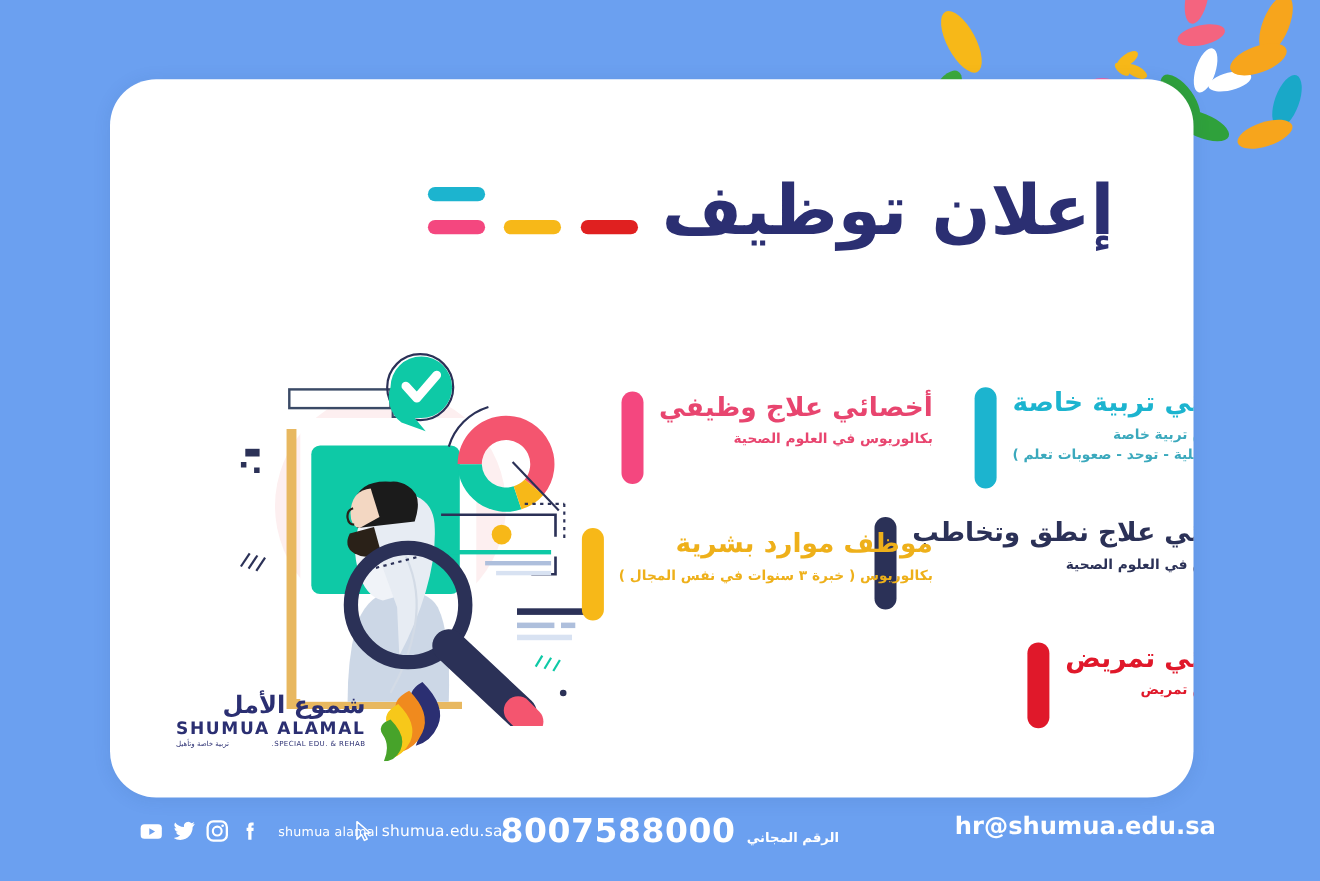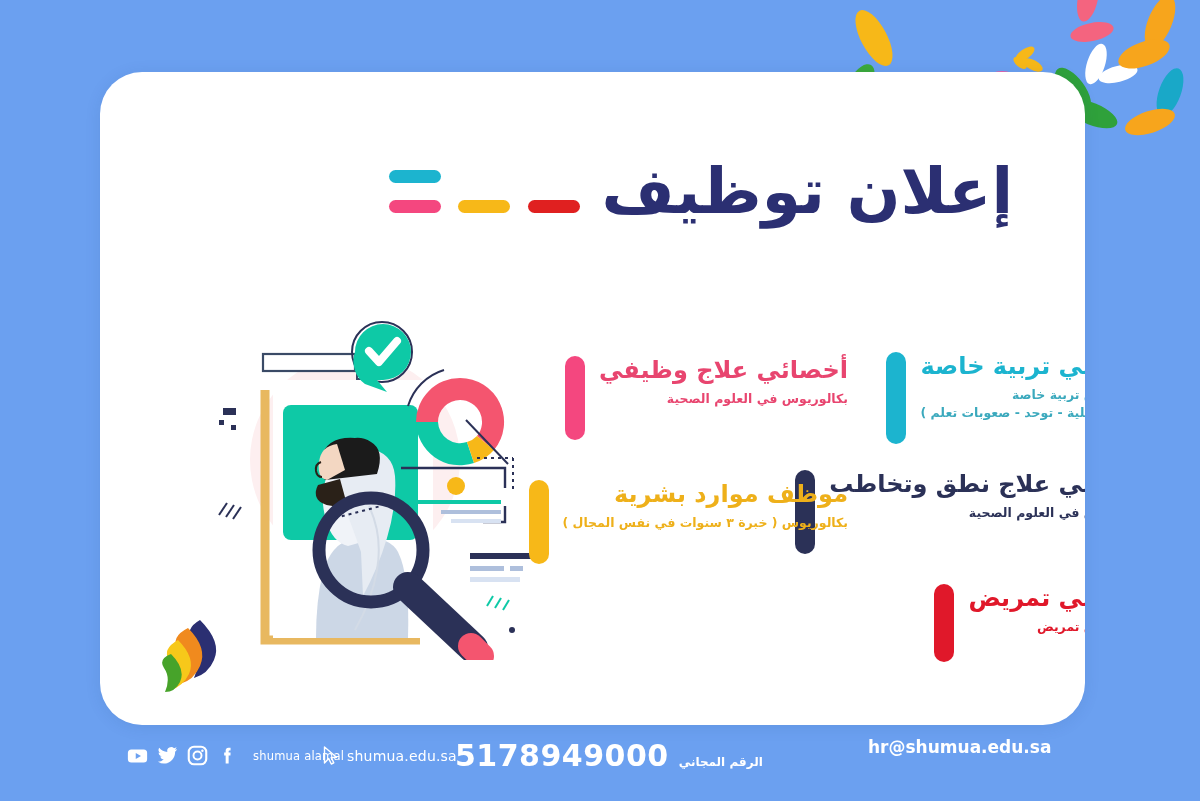--- a/index.html
+++ b/index.html
@@ -126,21 +126,21 @@
     display:flex; align-items:baseline; gap:10px;
     direction:rtl; color:#fff;
   }
   .phone-label { font-size:12px; font-weight:bold; }
   .phone-num { font-size:30px; font-weight:bold; letter-spacing:.5px; }
   .cv-group {
     position:absolute; left:868px; top:5px;
     text-align:right; color:#ffffff; direction:rtl;
   }
   .cv-label { font-size:15px; font-weight:bold; line-height:1.5; }
-  .cv-mail  { font-size:17px; font-weight:bold; line-height:1.5; direction:ltr; text-align:left;}
+  .cv-mail  { font-size:22px; font-weight:bold; line-height:1.5; direction:ltr; text-align:left;}
 
   
   .illus { position:absolute; left:105px; top:238px; width:340px; height:350px; }
 </style>
 </head>
 <body>
 
 <div id="stage">
 
   <svg class="floral" style="left:830px; top:-8px;" width="370" height="160" viewBox="0 0 370 160">
@@ -311,20 +311,28 @@
 
     </div>
 
     <div class="logo-block" style="left:60px; top:546px; position:absolute;">
       <svg class="logo-mark" viewBox="0 0 62 74">
         <path d="M40 2 q22 22 14 40 q-6 14 -20 18 q8 -20 -2 -36 q-8 -13 8 -22z" fill="#2b2f72"></path>
         <path d="M28 10 q20 20 12 38 q-6 14 -20 18 q8 -20 -2 -34 q-8 -13 10 -22z" fill="#f08a1e"></path>
         <path d="M18 22 q18 18 11 34 q-6 12 -18 16 q7 -18 -2 -30 q-7 -11 9 -20z" fill="#f7c81a"></path>
         <path d="M11 36 q15 15 9 28 q-5 10 -15 10 q6 -14 -1 -24 q-6 -9 7 -14z" fill="#47a32a"></path>
       </svg>
+      <div class="logo-text">
+        <div class="logo-ar">شموع الأمل</div>
+        <div class="logo-en">SHUMUA ALAMAL</div>
+        <div class="logo-sub">
+          <span>SPECIAL EDU. &amp; REHAB.</span>
+          <span>تربية خاصة وتأهيل</span>
+        </div>
+      </div>
     </div>
 
   </div>
 
   <div class="footer">
 
     <div class="socials">
       <svg class="sicon" viewBox="0 0 24 24">
         <rect x="1" y="5" width="22" height="15" rx="4" fill="#ffffff"></rect>
         <path d="M10 9 l6 3.5 -6 3.5z" fill="#6ba0f0"></path>
@@ -345,21 +353,21 @@
 
     <div class="site-group">
       <svg class="cursor-icon" viewBox="0 0 16 20">
         <path d="M2 1 L2 17 L6.2 12.6 L8.8 18 L11.3 16.8 L8.7 11.6 L14 11.3 Z" fill="none" stroke="#ffffff" stroke-width="1.4" stroke-linejoin="round"></path>
       </svg>
       <span class="site">shumua.edu.sa</span>
     </div>
 
     <div class="phone-group">
       <span class="phone-label">الرقم المجاني</span>
-      <span class="phone-num">5178949000</span>
+      <span class="phone-num">8007588000</span>
     </div>
 
     <div class="cv-group">
       <div class="cv-mail">hr@shumua.edu.sa</div>
     </div>
 
   </div>
 </div>
 
 </body></html>

